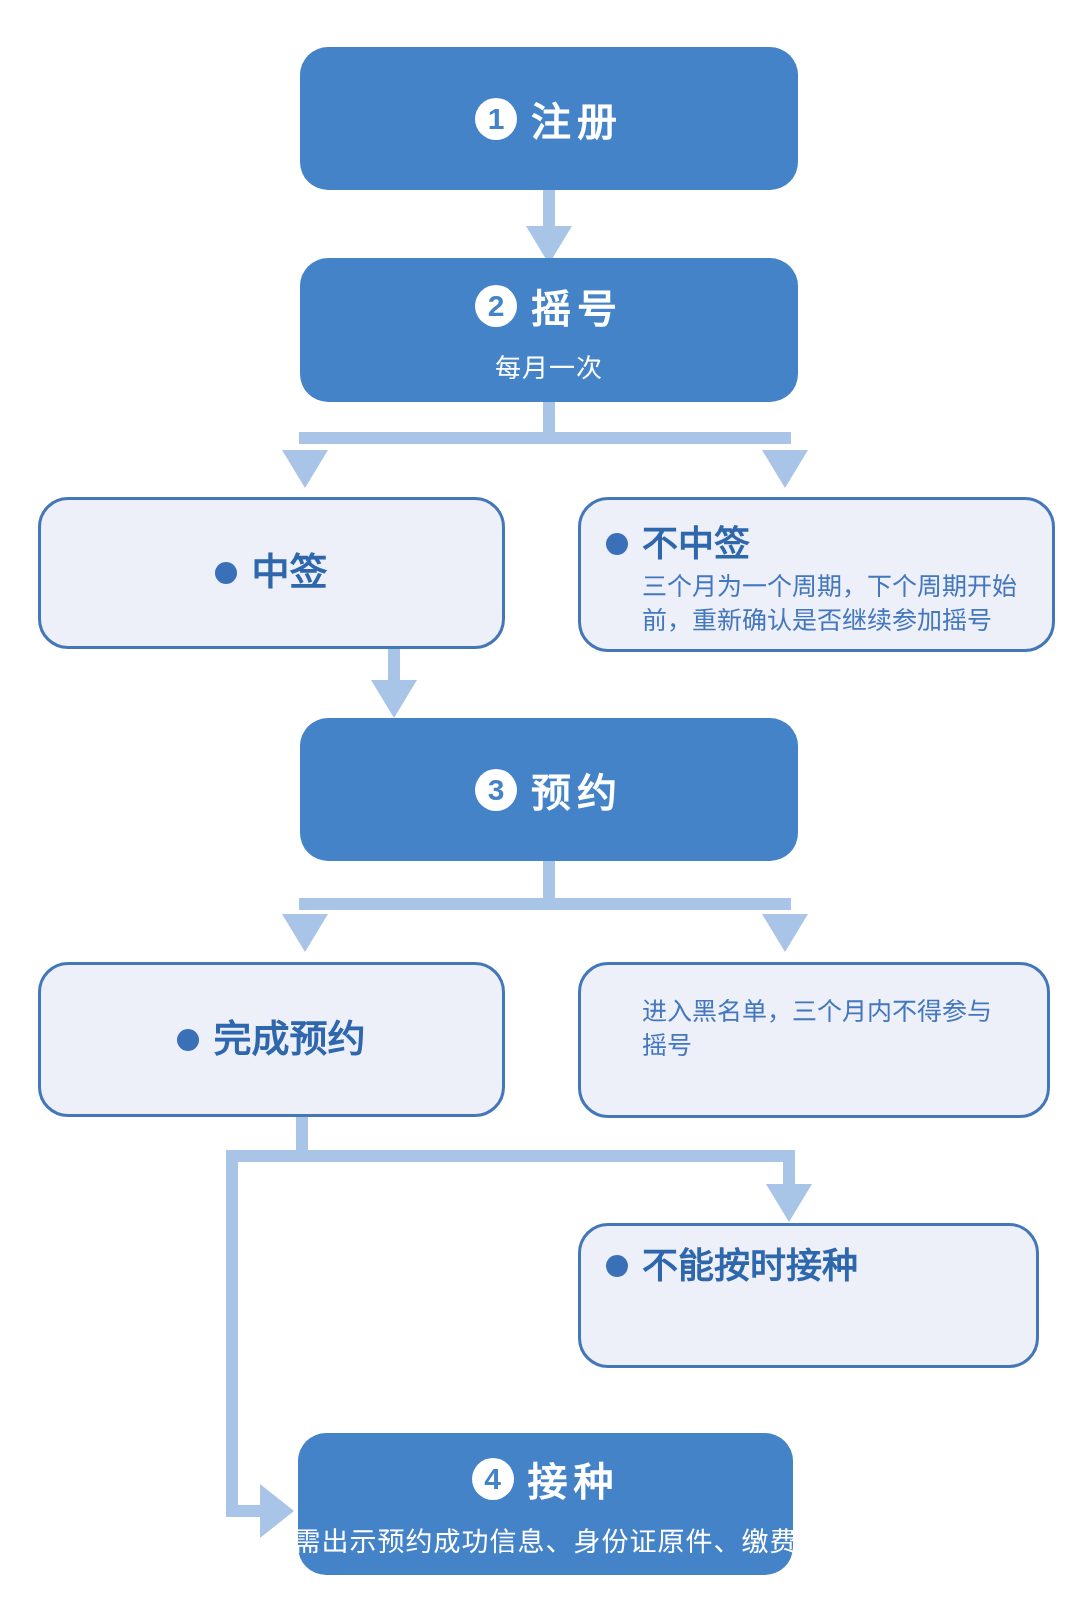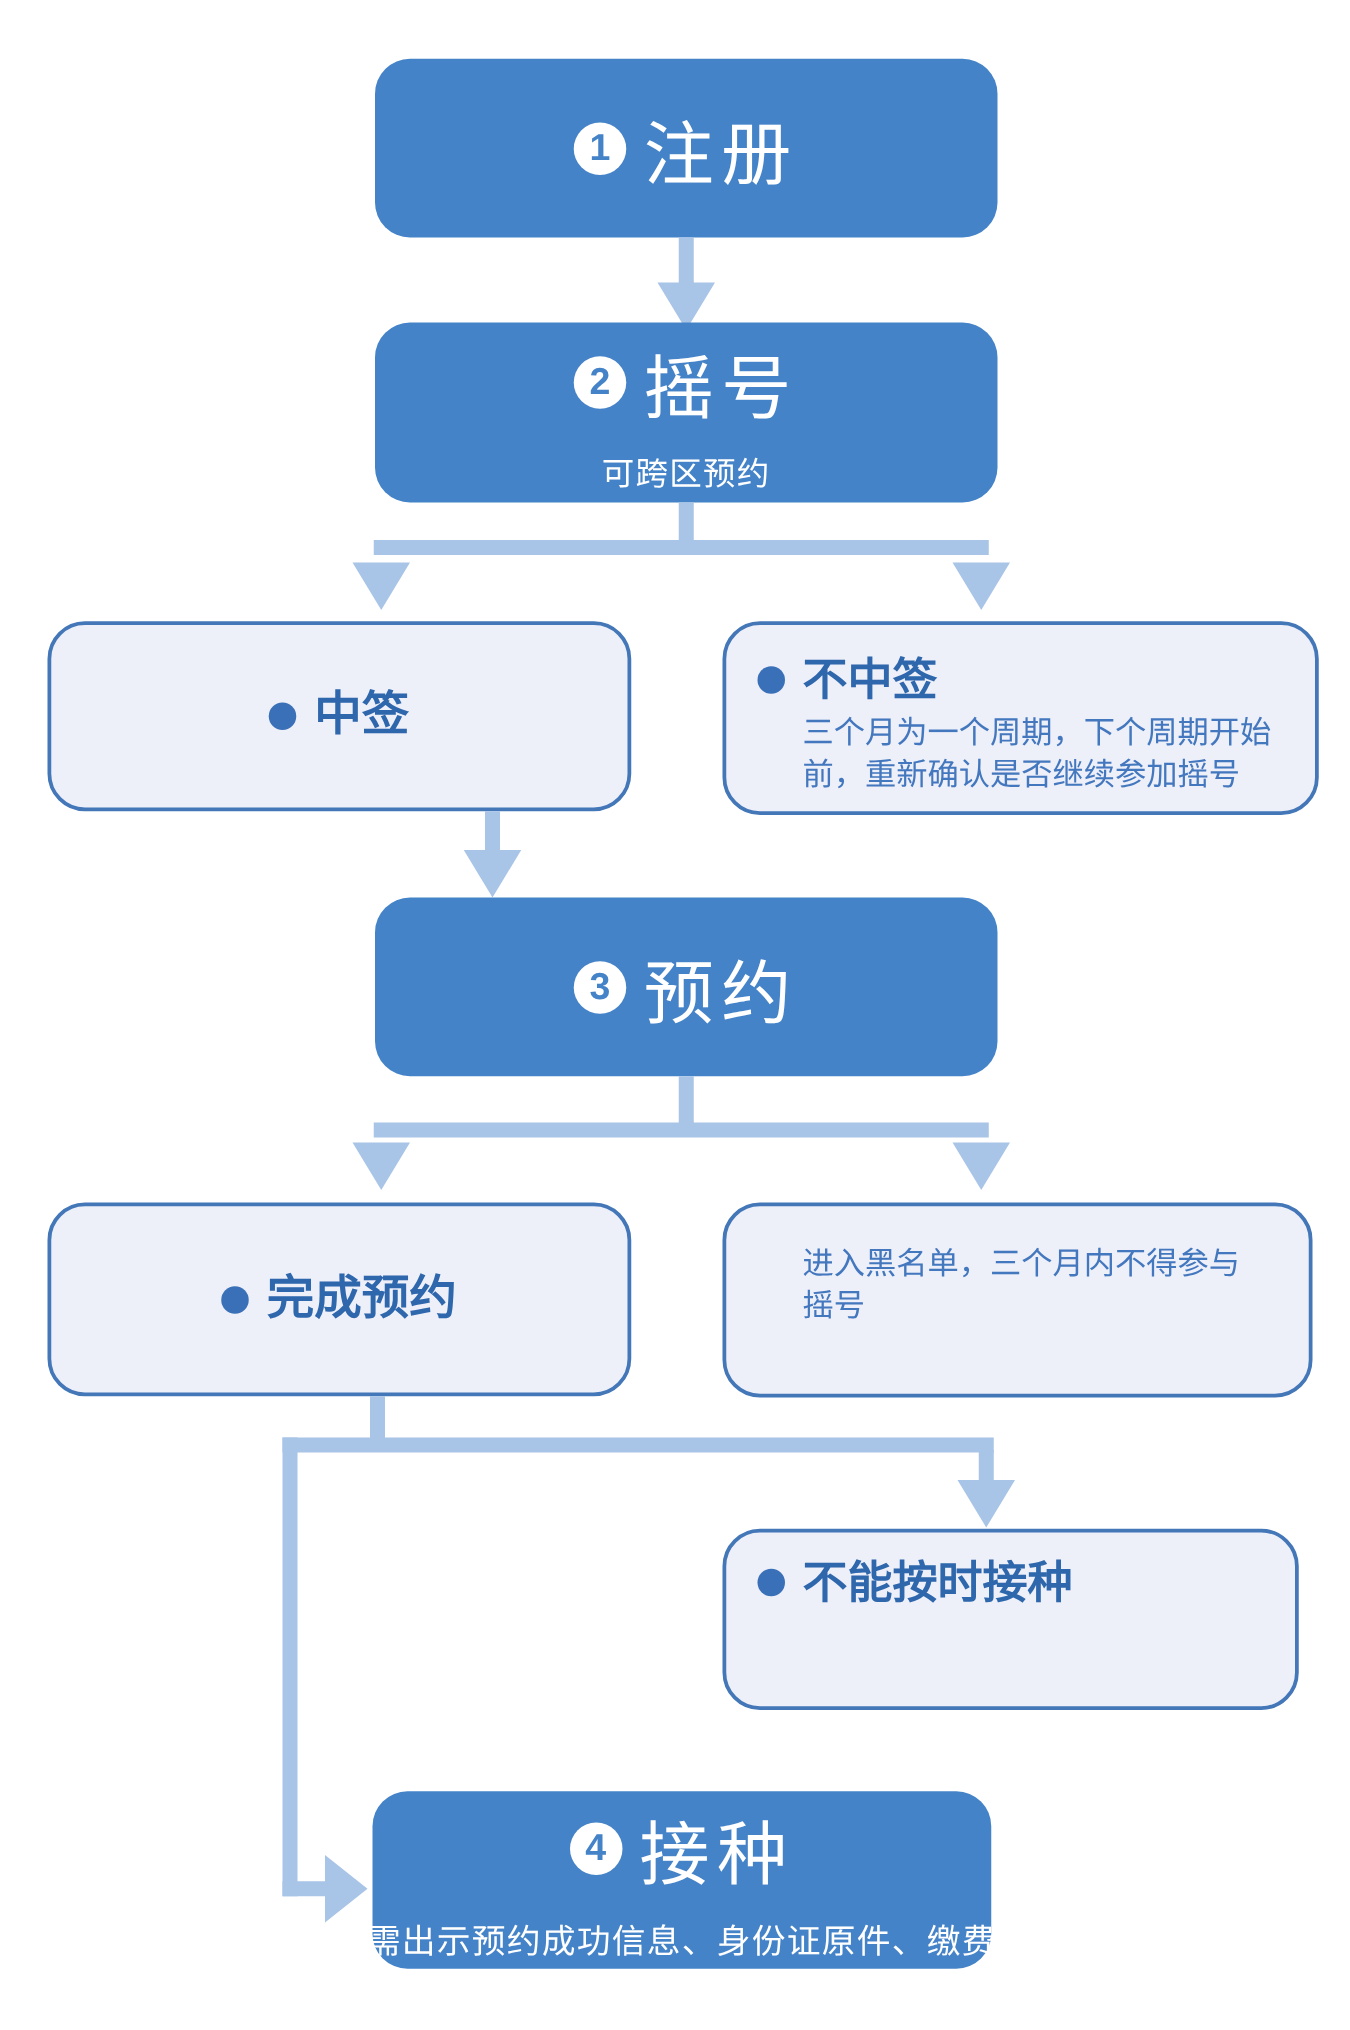--- a/index.html
+++ b/index.html
@@ -29,21 +29,21 @@
     display:flex;flex-direction:column;align-items:center;justify-content:center;
   }
   .step-title-row{display:flex;align-items:center;justify-content:center;}
   .num-badge{
     width:42px;height:42px;border-radius:50%;
     background:#fff;color:var(--primary-blue);
     font-weight:bold;font-size:30px;line-height:1;
     display:flex;align-items:center;justify-content:center;
     margin-right:14px;flex:none;
   }
-  .step-title{font-size:56px;font-weight:normal;letter-spacing:6px;}
+  .step-title{font-size:40px;font-weight:bold;letter-spacing:6px;}
   .step-subtitle{font-size:26px;margin-top:12px;letter-spacing:1px;white-space:nowrap;}
   
   .outcome-box{
     position:absolute;
     background:var(--light-box-bg);
     border:3px solid var(--light-box-border);
     border-radius:30px;
     box-sizing:border-box;
   }
   .outcome-centered{display:flex;align-items:center;justify-content:center;}
@@ -83,21 +83,21 @@
   </div>
 
   <div class="stem-v" style="left:543px;top:190px;height:40px;"></div>
   <div class="tri-down" style="left:526px;top:226px;"></div>
 
   <div class="step-box" style="left:300px;top:258px;width:498px;height:144px;">
     <div class="step-title-row">
       <span class="num-badge">2</span>
       <span class="step-title">摇号</span>
     </div>
-    <div class="step-subtitle">可跨区预约</div>
+    <div class="step-subtitle">每月一次</div>
   </div>
 
   <div class="stem-v" style="left:543px;top:402px;height:34px;"></div>
   <div class="hline" style="left:299px;top:432px;width:492px;"></div>
   <div class="tri-down" style="left:282px;top:450px;"></div>
   <div class="tri-down" style="left:762px;top:450px;"></div>
 
   <div class="outcome-box outcome-pad" style="left:578px;top:497px;width:477px;height:155px;">
     <div class="outcome-head">
       <span class="dot"></span>

